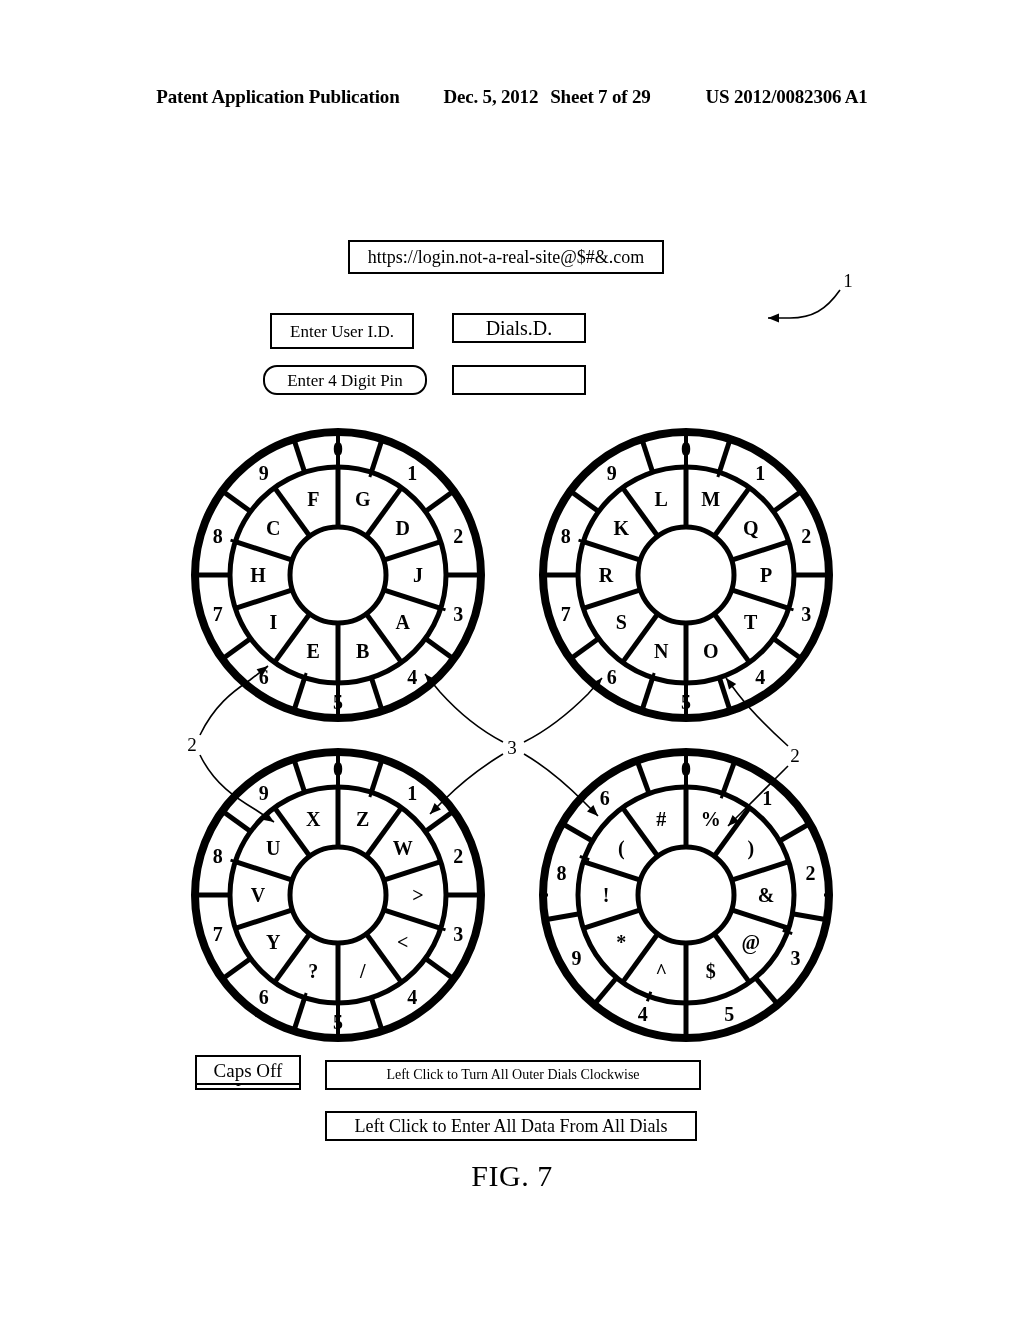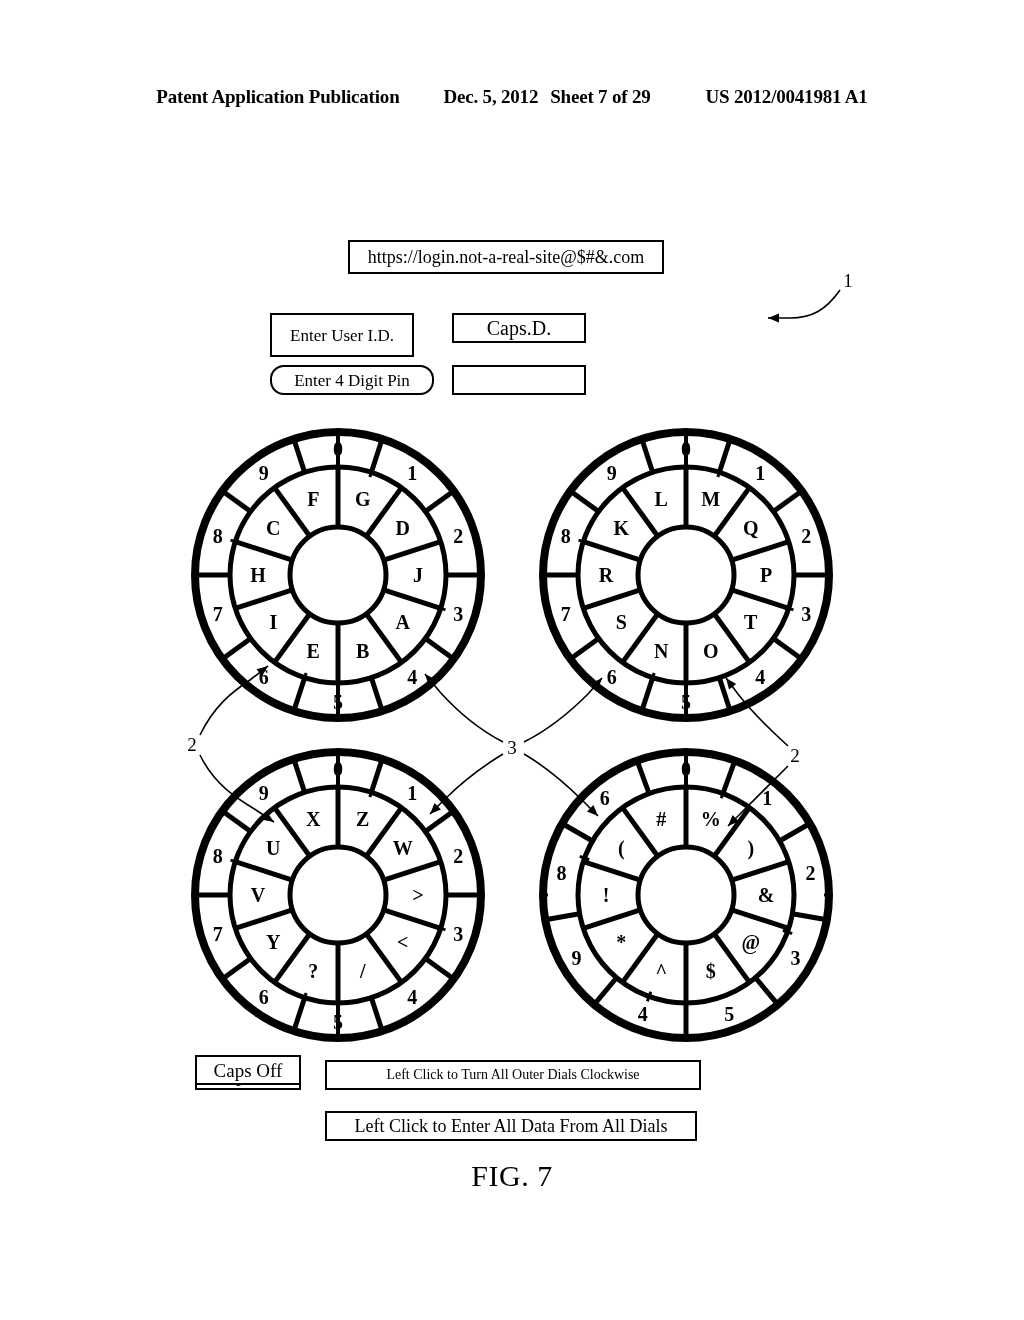--- a/index.html
+++ b/index.html
@@ -43,23 +43,23 @@
     box-sizing: border-box;
     display: flex;
     align-items: center;
     justify-content: center;
     font-size: 19px;
     line-height: 1;
     white-space: nowrap;
   }
 
   #url-box      { left: 348px; top: 240px; width: 316px; height: 34px; font-size: 18px; }
-  #userid-label { left: 270px; top: 313px; width: 144px; height: 44px; font-size: 17px; }
+  #userid-label { left: 270px; top: 313px; width: 144px; height: 36px; font-size: 17px; }
   #userid-value { left: 452px; top: 313px; width: 134px; height: 30px; font-size: 20px; }
-  #pin-label    { left: 270px; top: 365px; width: 164px; height: 30px; font-size: 17px; border-radius: 14px; }
+  #pin-label    { left: 263px; top: 365px; width: 164px; height: 30px; font-size: 17px; border-radius: 14px; }
   #pin-value    { left: 452px; top: 365px; width: 134px; height: 30px; font-size: 20px; }
 
   #caps-on      { left: 195px; top: 1060px; width: 106px; height: 30px; font-size: 19px; }
   #caps-off     { left: 195px; top: 1055px; width: 106px; height: 30px; font-size: 19px; }
   #turn-dials   { left: 325px; top: 1060px; width: 376px; height: 30px; font-size: 14px; }
   #enter-data   { left: 325px; top: 1111px; width: 372px; height: 30px; font-size: 18px; }
 
   
   #fig-caption {
     position: absolute;
@@ -93,26 +93,26 @@
     fill: #000;
   }
 </style>
 </head>
 <body>
 
 <div class="page-header">
   <span class="hdr-pub">Patent Application Publication</span>
   <span class="hdr-date">Dec. 5, 2012</span>
   <span class="hdr-sheet">Sheet 7 of 29</span>
-  <span class="hdr-num">US 2012/0041981 A1</span>
+  <span class="hdr-num">US 2012/0082306 A1</span>
 </div>
 
 <div class="box" id="url-box">https://login.not-a-real-site@$#&amp;.com</div>
 <div class="box" id="userid-label">Enter User I.D.</div>
-<div class="box" id="userid-value">Caps.D.</div>
+<div class="box" id="userid-value">Dials.D.</div>
 <div class="box" id="pin-label">Enter 4 Digit Pin</div>
 <div class="box" id="pin-value"></div>
 
 <div class="box" id="caps-on">Caps On</div>
 <div class="box" id="caps-off">Caps Off</div>
 <div class="box" id="turn-dials">Left Click to Turn All Outer Dials Clockwise</div>
 <div class="box" id="enter-data">Left Click to Enter All Data From All Dials</div>
 
 <div id="fig-caption">FIG. 7</div>
 

